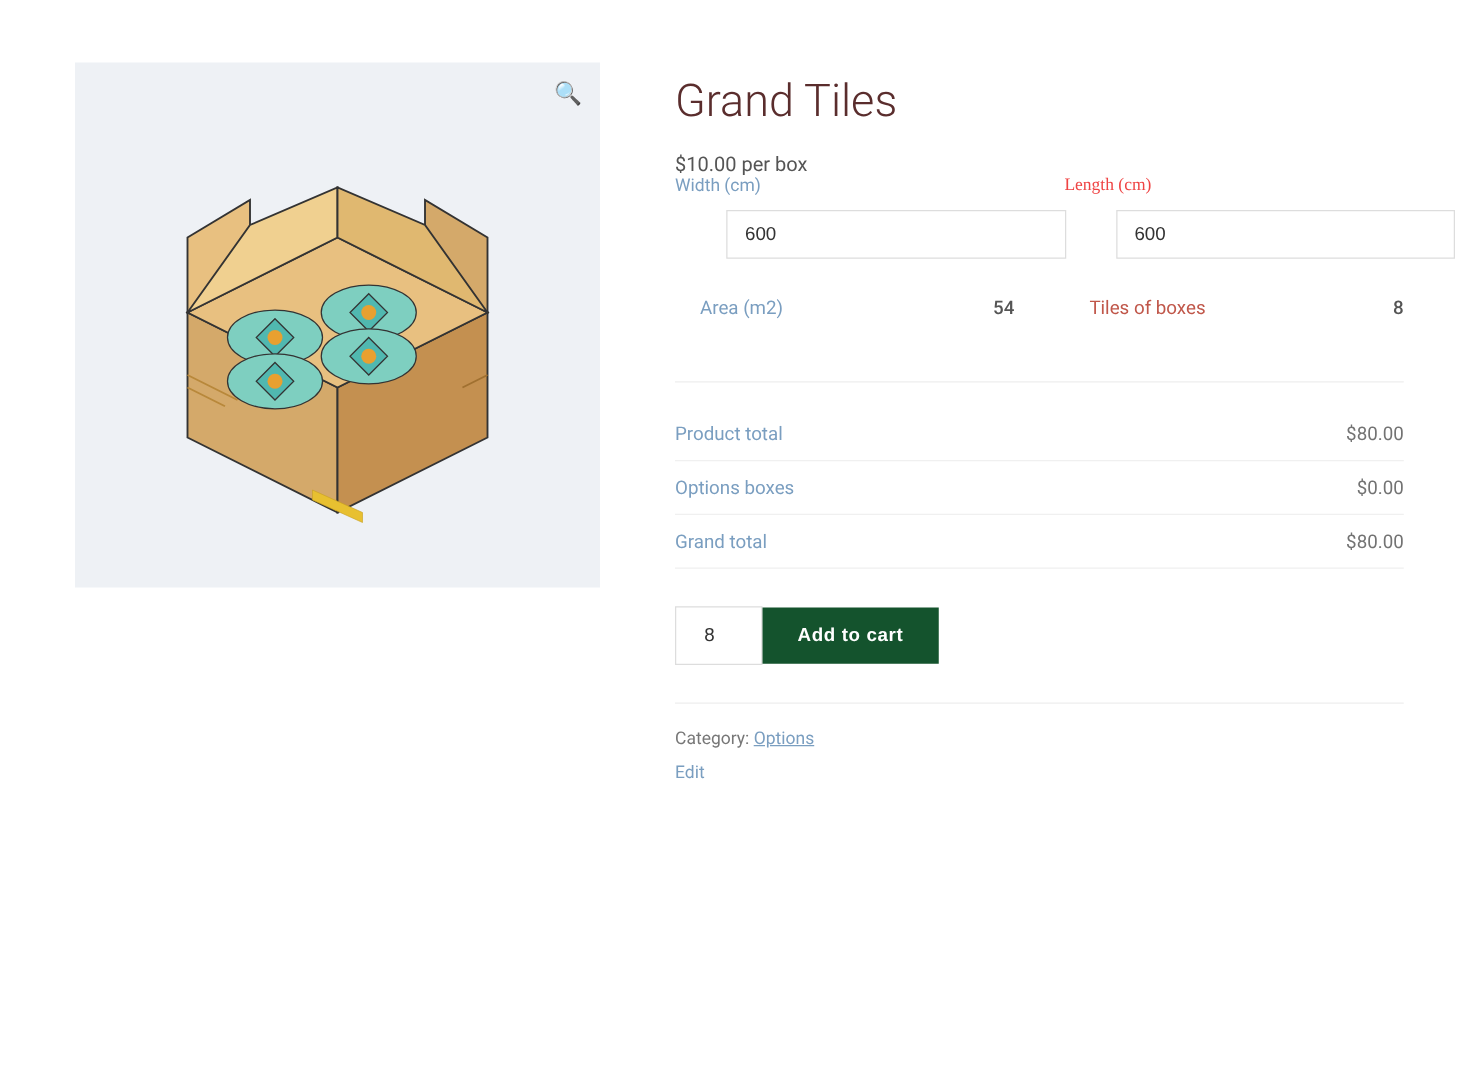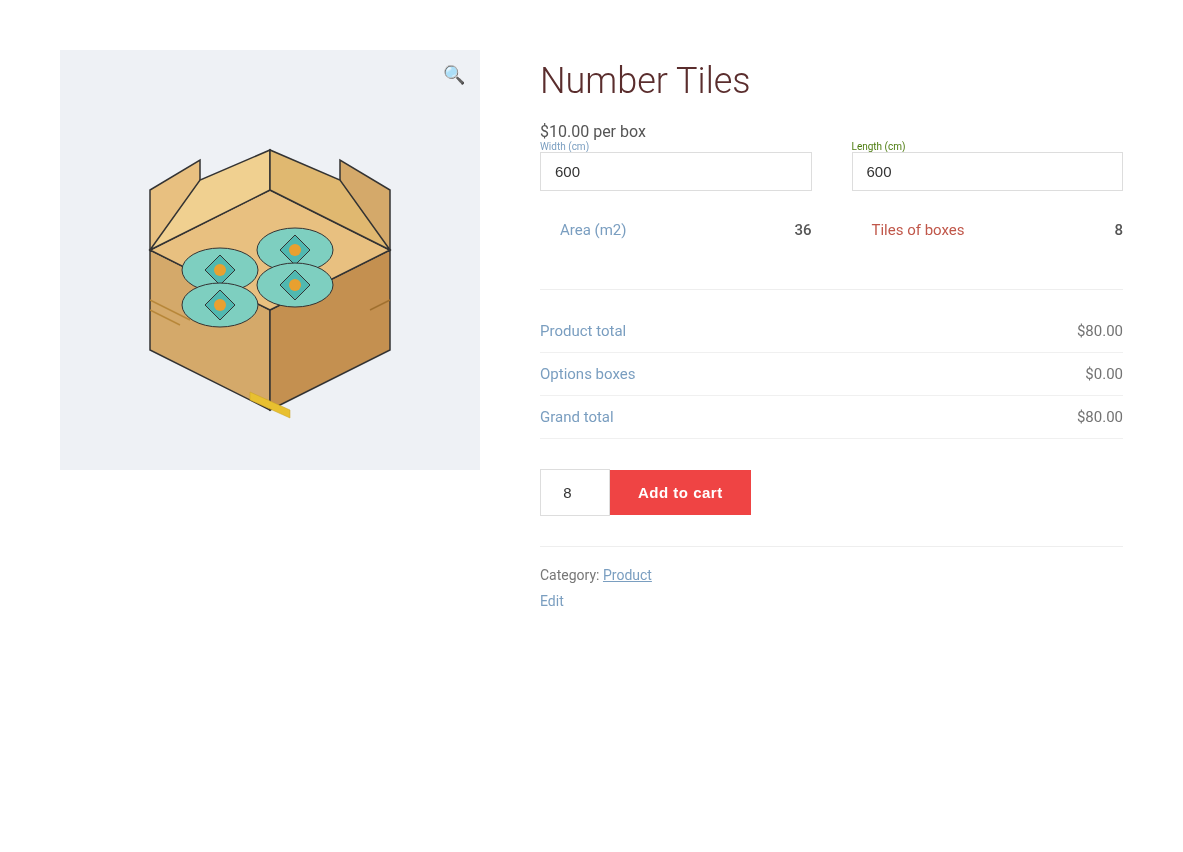--- a/index.html
+++ b/index.html
@@ -58,34 +58,36 @@
     }
     .dimensions-row {
       display: flex;
       gap: 40px;
       margin-bottom: 30px;
     }
     .dimension-field {
       flex: 1;
     }
     .field-label {
-      font-size: 10px;
-      color: #7a9ec0;
-      margin-bottom: 0;
+      font-size: 14px;
+      color: #7a9ec0;
+      margin-bottom: 11px;
     }
     .field-label.red {
-      color: #4d7c0f;
+      color: #ef4444;
+      font-family: Liberation Serif, serif;
     }
     .field-input {
       width: 100%;
       padding: 10px 14px;
       border: 1px solid #ddd;
       font-size: 15px;
       color: #333;
       outline: none;
+      margin-left: 41px;
     }
     .calc-row {
       display: flex;
       align-items: center;
       margin-bottom: 30px;
       padding-bottom: 20px;
     }
     .calc-item {
       flex: 1;
       display: flex;
@@ -133,21 +135,21 @@
     .qty-input {
       width: 70px;
       padding: 14px 10px;
       border: 1px solid #ddd;
       font-size: 15px;
       text-align: center;
       color: #333;
       outline: none;
     }
     .add-to-cart-btn {
-      background: #ef4444;
+      background: #14532d;
       color: #fff;
       border: none;
       padding: 14px 28px;
       font-size: 15px;
       font-weight: 600;
       cursor: pointer;
       letter-spacing: 0.5px;
     }
     .category-line {
       font-size: 14px;
@@ -212,40 +214,40 @@
         <line x1="20" y1="160" x2="50" y2="175" stroke="#b8883a" stroke-width="1.5"></line>
         <line x1="260" y1="150" x2="240" y2="160" stroke="#a07030" stroke-width="1.5"></line>
 
         <polygon points="120,250 160,268 160,260 120,242" fill="#e8c030" stroke="#c9a020" stroke-width="0.5"></polygon>
       </g>
     </svg>
   </div>
 
   <div class="product-details">
 
-    <h1 class="product-title">Number Tiles</h1>
+    <h1 class="product-title">Grand Tiles</h1>
     <p class="product-price">$10.00 per box</p>
 
     
     <div class="dimensions-row">
       <div class="dimension-field">
         <div class="field-label">Width (cm)</div>
         <input class="field-input" type="text" value="600" style="">
       </div>
       <div class="dimension-field">
         <div class="field-label red">Length (cm)</div>
         <input class="field-input" type="text" value="600" style="">
       </div>
     </div>
 
     
     <div class="calc-row">
       <div class="calc-item">
         <span class="calc-label">Area (m2)</span>
-        <span class="calc-value">36</span>
+        <span class="calc-value">54</span>
       </div>
       <div style="width:40px"></div>
       <div class="calc-item">
         <span class="calc-label red">Tiles of boxes</span>
         <span class="calc-value">8</span>
       </div>
     </div>
 
     
     <div class="totals-section">
@@ -268,20 +270,20 @@
       <input class="qty-input" type="number" value="8" style="">
       <button class="add-to-cart-btn">Add to cart</button>
     </div>
 
     <hr class="divider">
 
     
     <p class="category-line">
       <span>Category:</span>
       <span> </span>
-      <a class="category-link">Product</a>
+      <a class="category-link">Options</a>
     </p>
 
     
     <a class="edit-link">Edit</a>
 
   </div>
 </div>
 
 </body></html>

